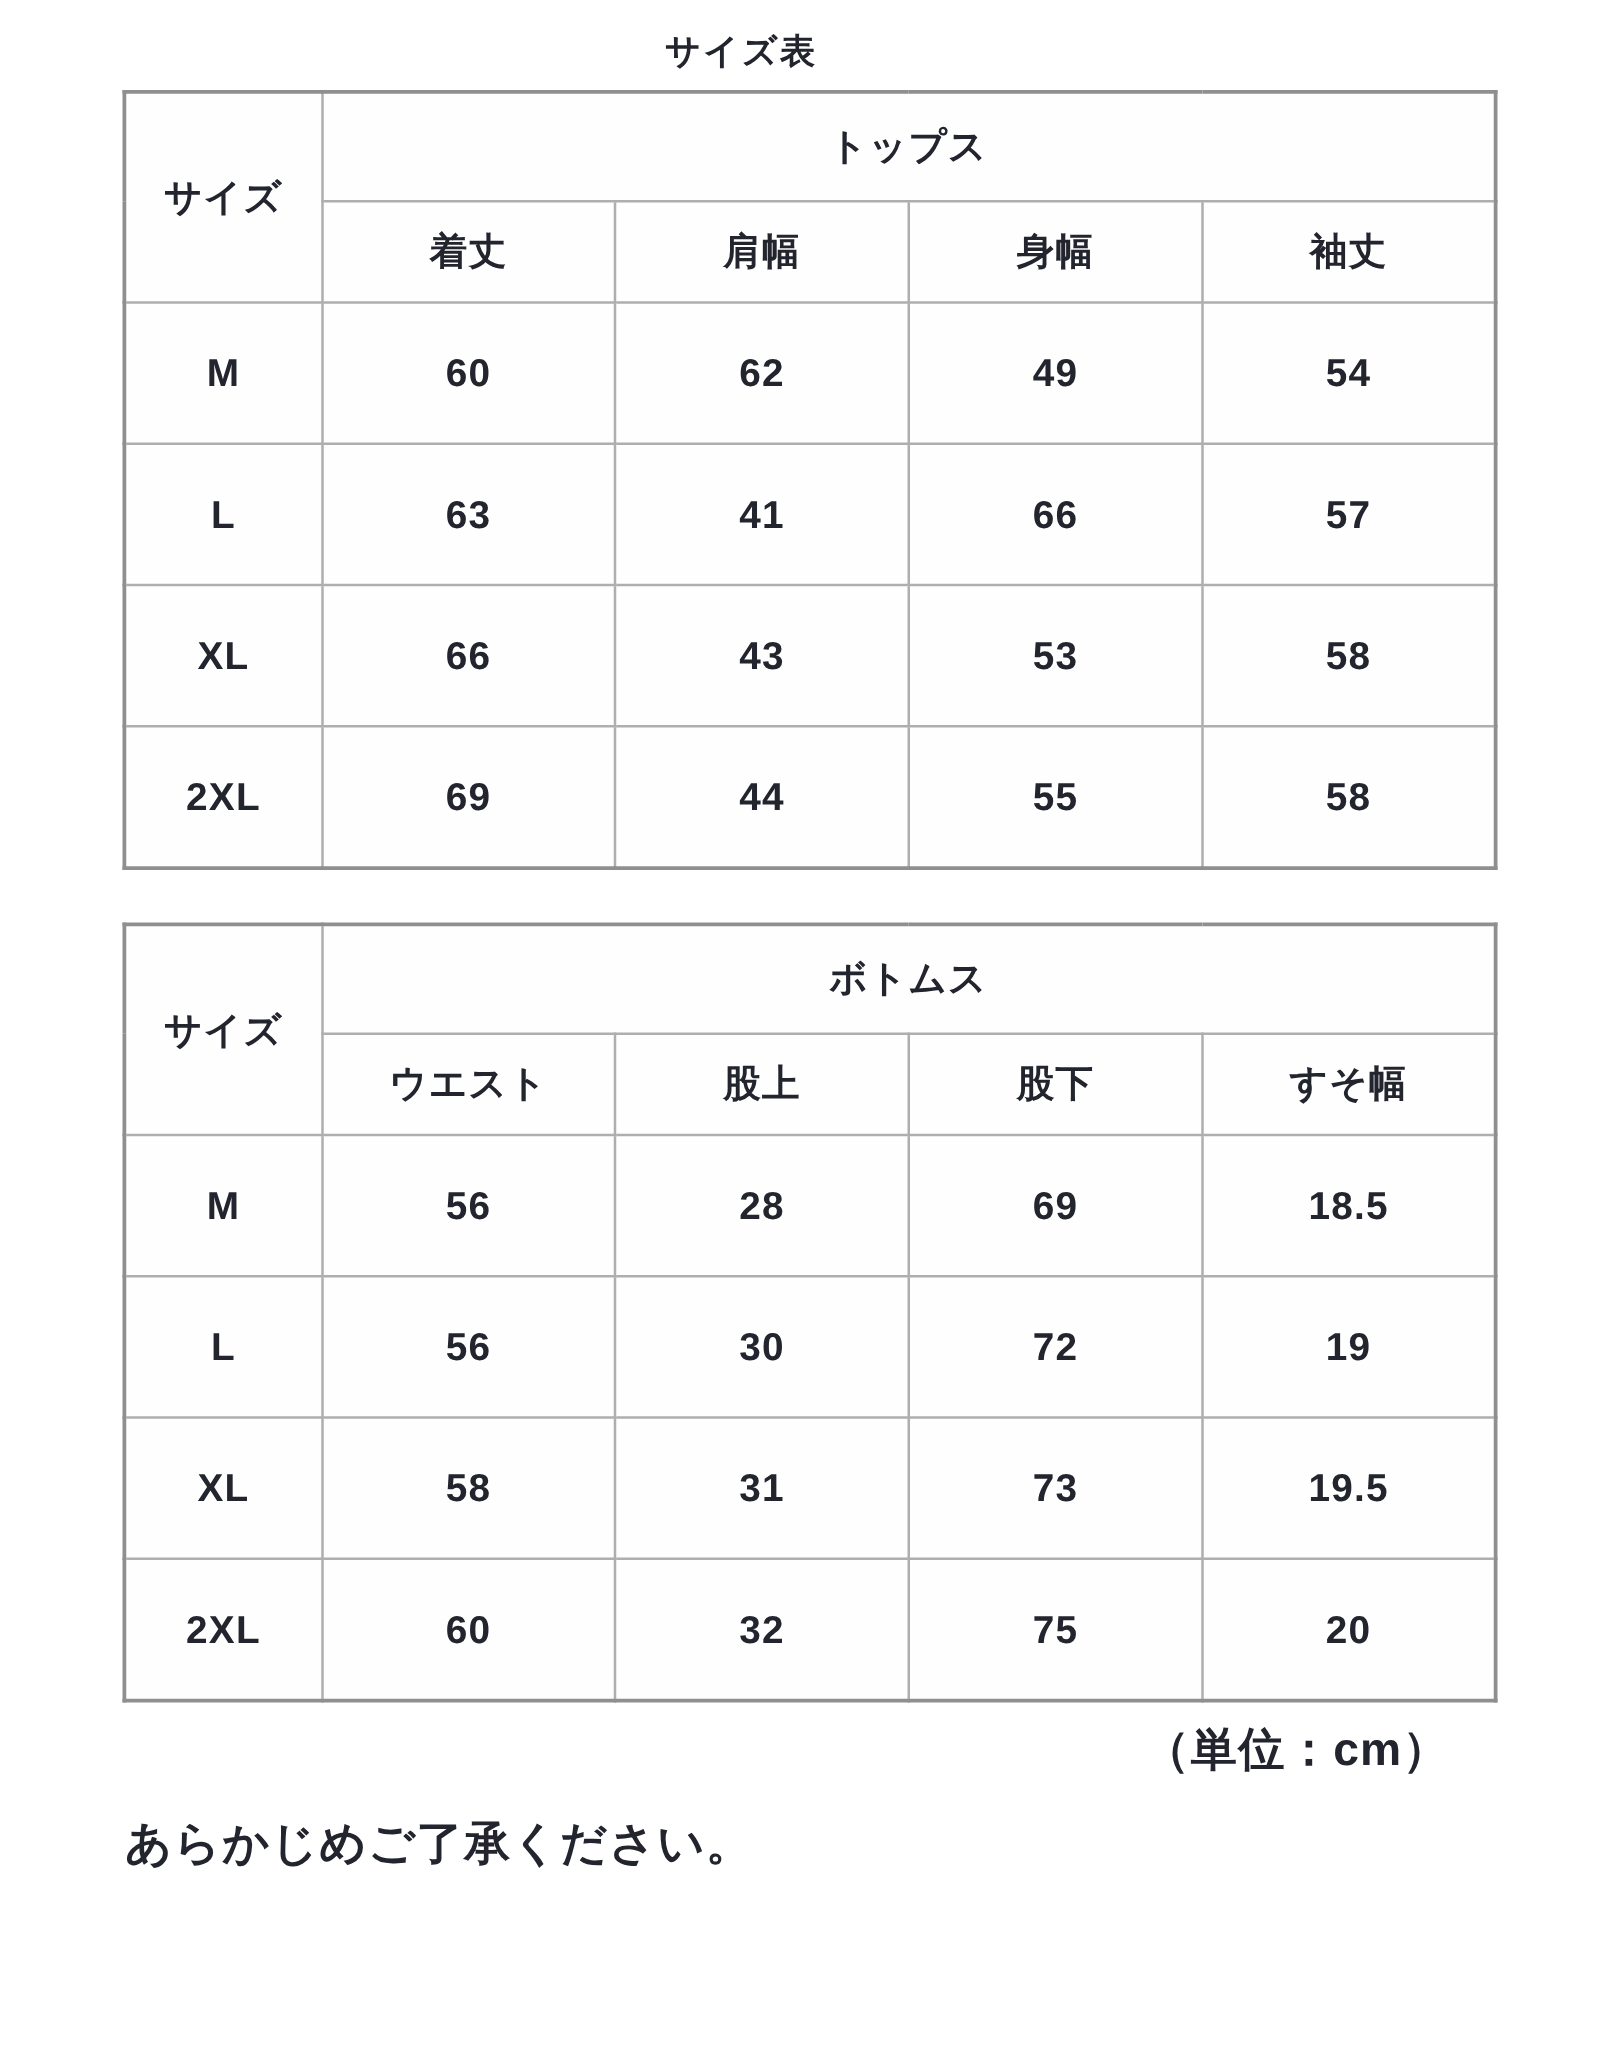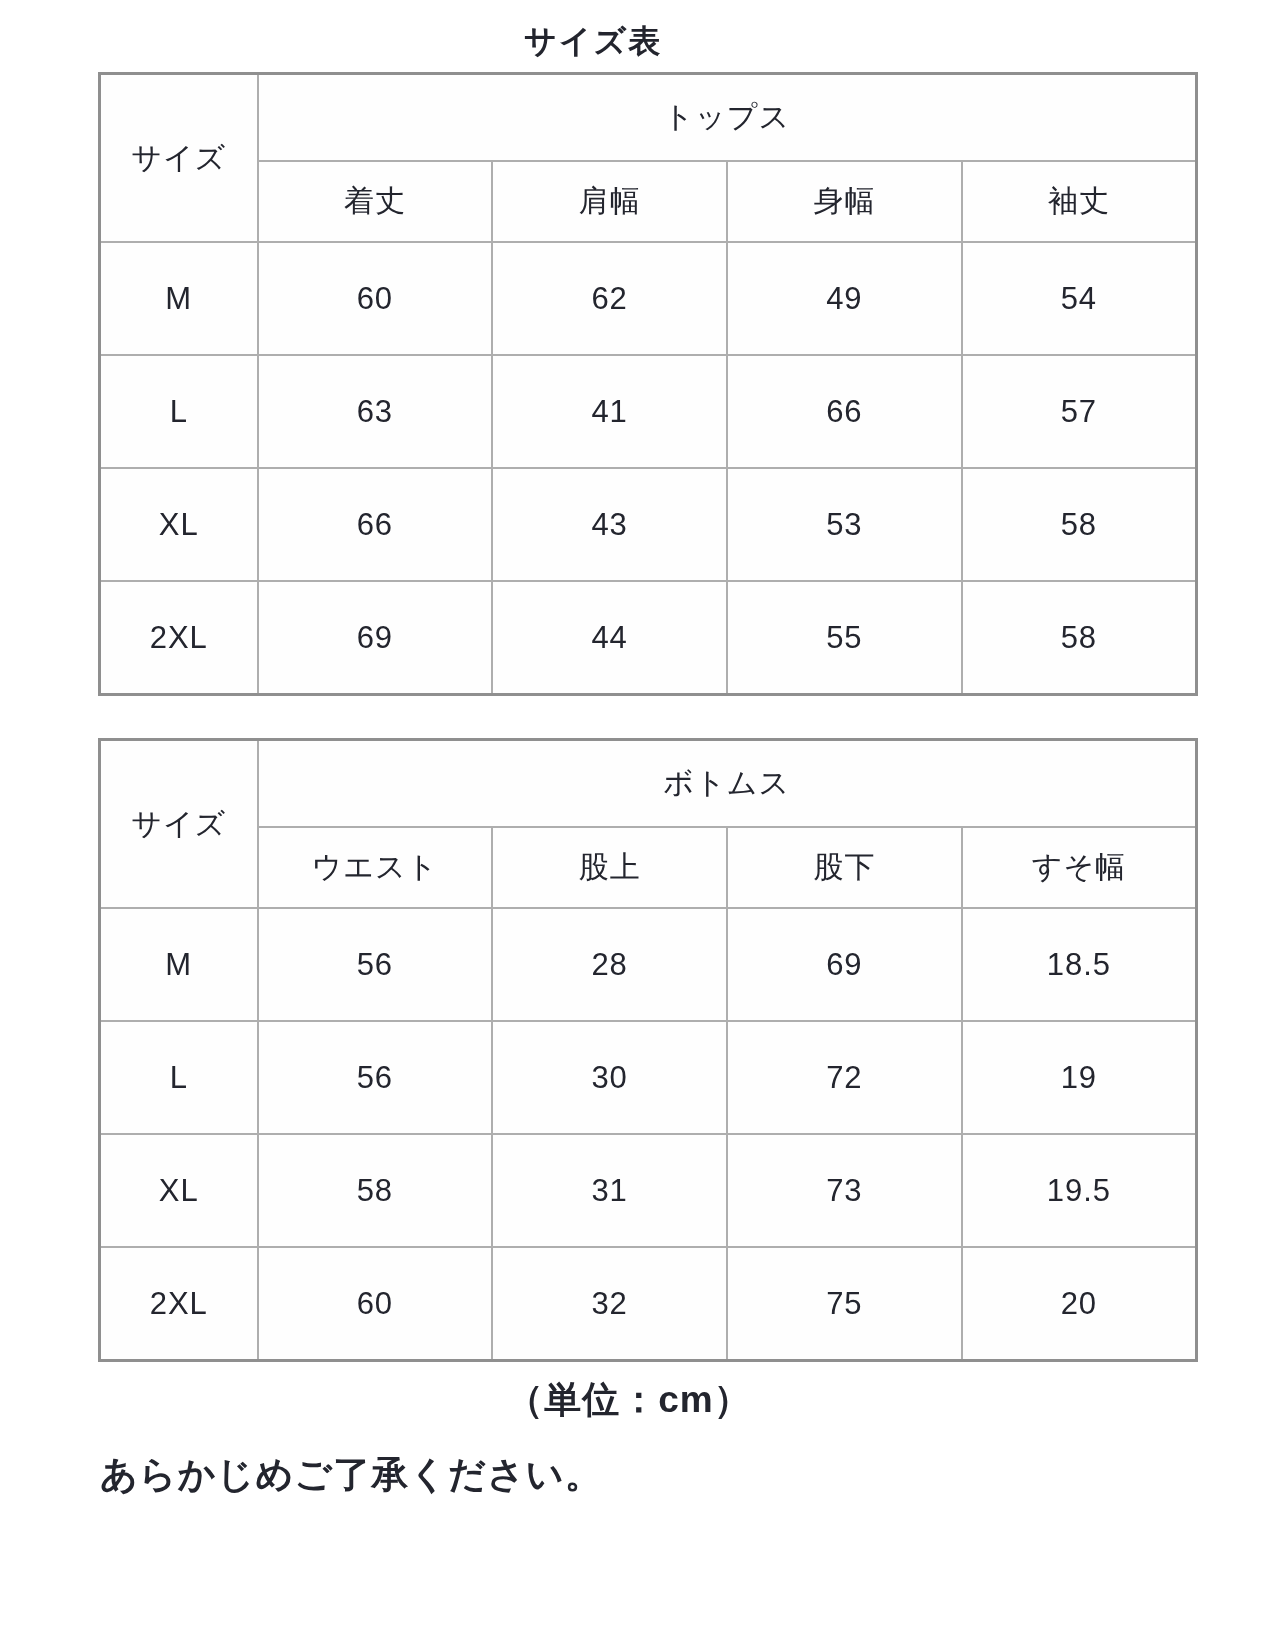--- a/index.html
+++ b/index.html
@@ -19,54 +19,54 @@
     width: 1280px;
     height: 1646px;
     padding-top: 16px;
     overflow: hidden;
   }
   .page-title {
     width: 1100px;
     margin: 0 0 0 98px;
     text-align: center;
     transform: translateX(-55px);
-    font-size: 32px;
+    font-size: 28px;
     font-weight: bold;
     letter-spacing: 2px;
     height: 56px;
     line-height: 50px;
   }
   table.size-table {
     width: 1100px;
     margin-left: 98px;
     border-collapse: collapse;
     table-layout: fixed;
     border: 3px solid #8f8f8f;
     background: #fefefe;
   }
   table.size-table td {
     border: 2px solid #aeaeae;
     text-align: center;
     vertical-align: middle;
-    font-weight: normal;
+    font-weight: bold;
     font-size: 30px;
     letter-spacing: 1px;
     padding: 0;
   }
   tr.group-row td { height: 85px; }
   tr.cols-row td { height: 79px; margin-top: 20px; }
   tr.data-row td { height: 111px; font-size: 31px; }
   td.corner-cell { font-size: 30px; }
   table.bottoms { margin-top: 42px; }
   .unit-label {
     box-sizing: border-box;
     width: 1100px;
     margin: 12px 0 0 98px;
     padding-right: 38px;
-    text-align: center;
+    text-align: right;
     font-size: 37px;
     font-weight: bold;
     height: 52px;
     line-height: 52px;
     letter-spacing: 1px;
   }
   .notes {
     margin: 14px 60px 0 100px;
     font-size: 37px;
     font-weight: bold;

